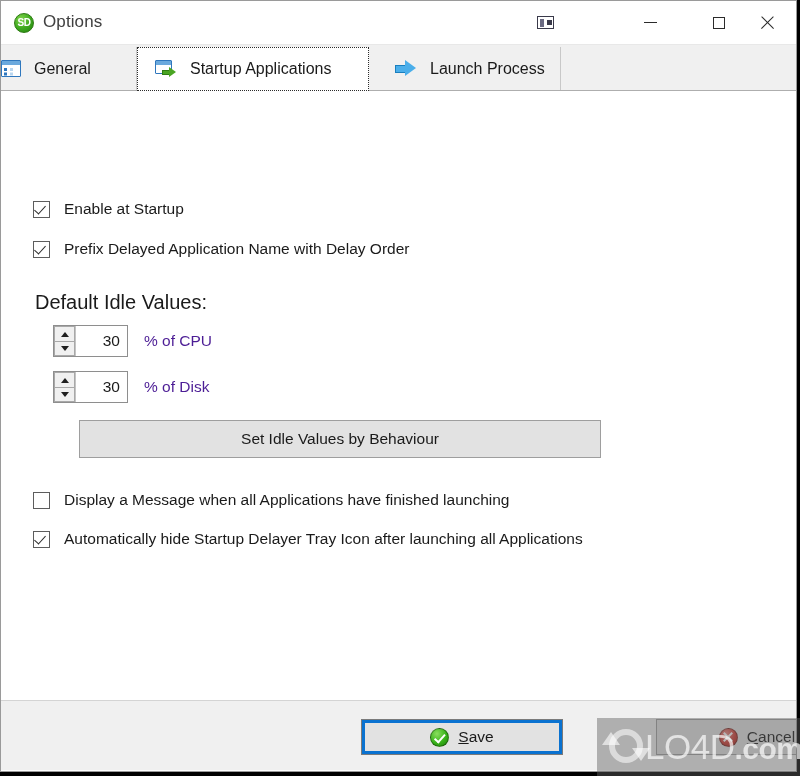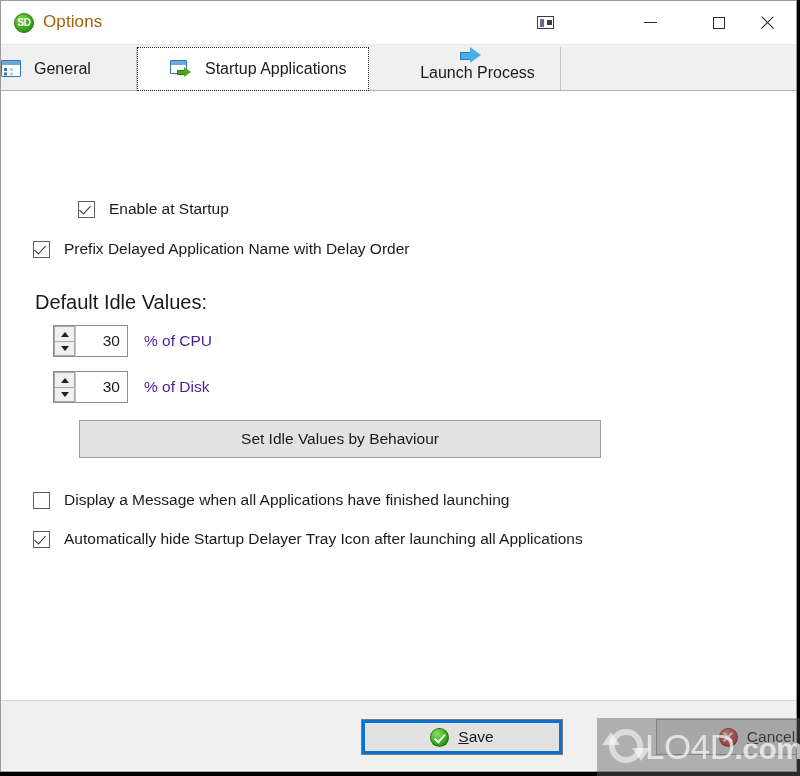--- a/index.html
+++ b/index.html
@@ -47,21 +47,21 @@
     font-weight: bold;
     line-height: 18px;
     text-align: center;
     letter-spacing: -0.5px;
     font-family: "Liberation Sans", sans-serif;
   }
   #app-title {
     position: absolute;
     left: 42px; top: 11px;
     font-size: 17px;
-    color: #a16207;
+    color: #404040;
     letter-spacing: 0.1px;
   }
 
   .winbtn {
     position: absolute;
     top: 0;
     width: 46px;
     height: 43px;
     display: flex;
     align-items: center;
@@ -145,23 +145,23 @@
     flex: 0 0 auto;
   }
   #tab-general { left: 0px; width: 136px; }
   #tab-startup {
     left: 136px; width: 232px;
     background: #ffffff;
     border: 1px dotted #2b2b2b;
     border-right: 1px dotted #2b2b2b;
     top: 2px;
     height: 44px;
-    padding-left: 32px;
-  }
-  #tab-launch { left: 368px; width: 192px; padding-left: 26px; flex-direction: column; }
+    padding-left: 17px;
+  }
+  #tab-launch { left: 368px; width: 192px; padding-left: 26px; }
 
   
   .ico-general {
     position: relative;
     width: 20px; height: 17px;
     background: #ffffff;
     border: 1.4px solid #2f77bd;
     box-sizing: border-box;
     border-radius: 1px;
   }
@@ -276,21 +276,21 @@
     border-width: 0 1.7px 1.7px 0;
     transform: rotate(42deg);
   }
   .chk-label {
     margin-left: 14px;
     font-size: 15.5px;
     color: #1a1a1a;
     white-space: nowrap;
   }
 
-  #row-enable  { left: 32px; top: 109px; margin-left: 45px; }
+  #row-enable  { left: 32px; top: 109px; }
   #row-prefix  { left: 32px; top: 149px; }
   #row-display { left: 32px; top: 400px; }
   #row-autohide{ left: 32px; top: 439px; }
 
   #idle-title {
     position: absolute;
     left: 34px; top: 200px;
     font-size: 20px;
     color: #1a1a1a;
   }

